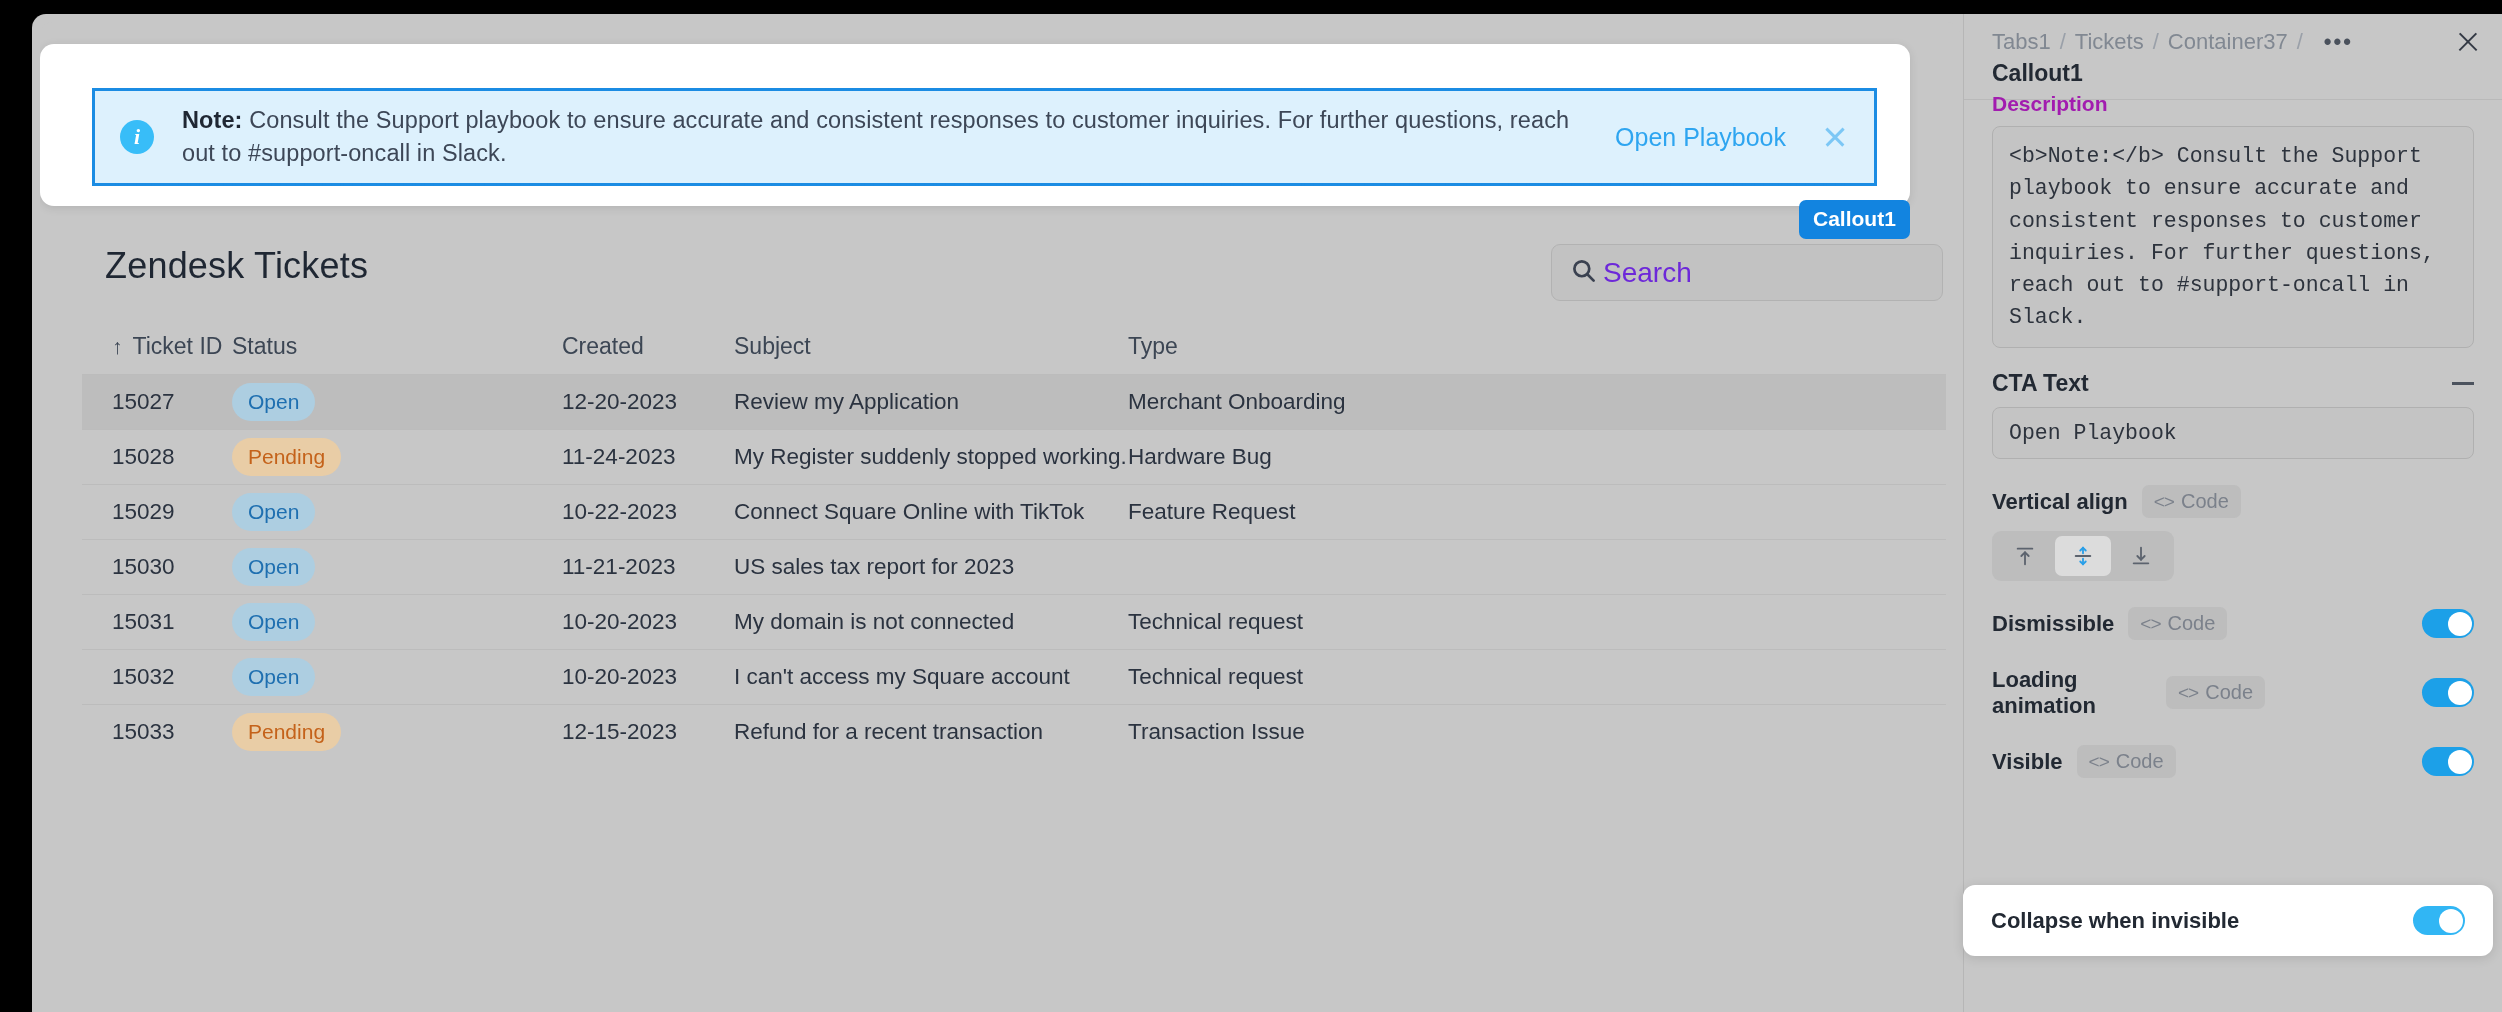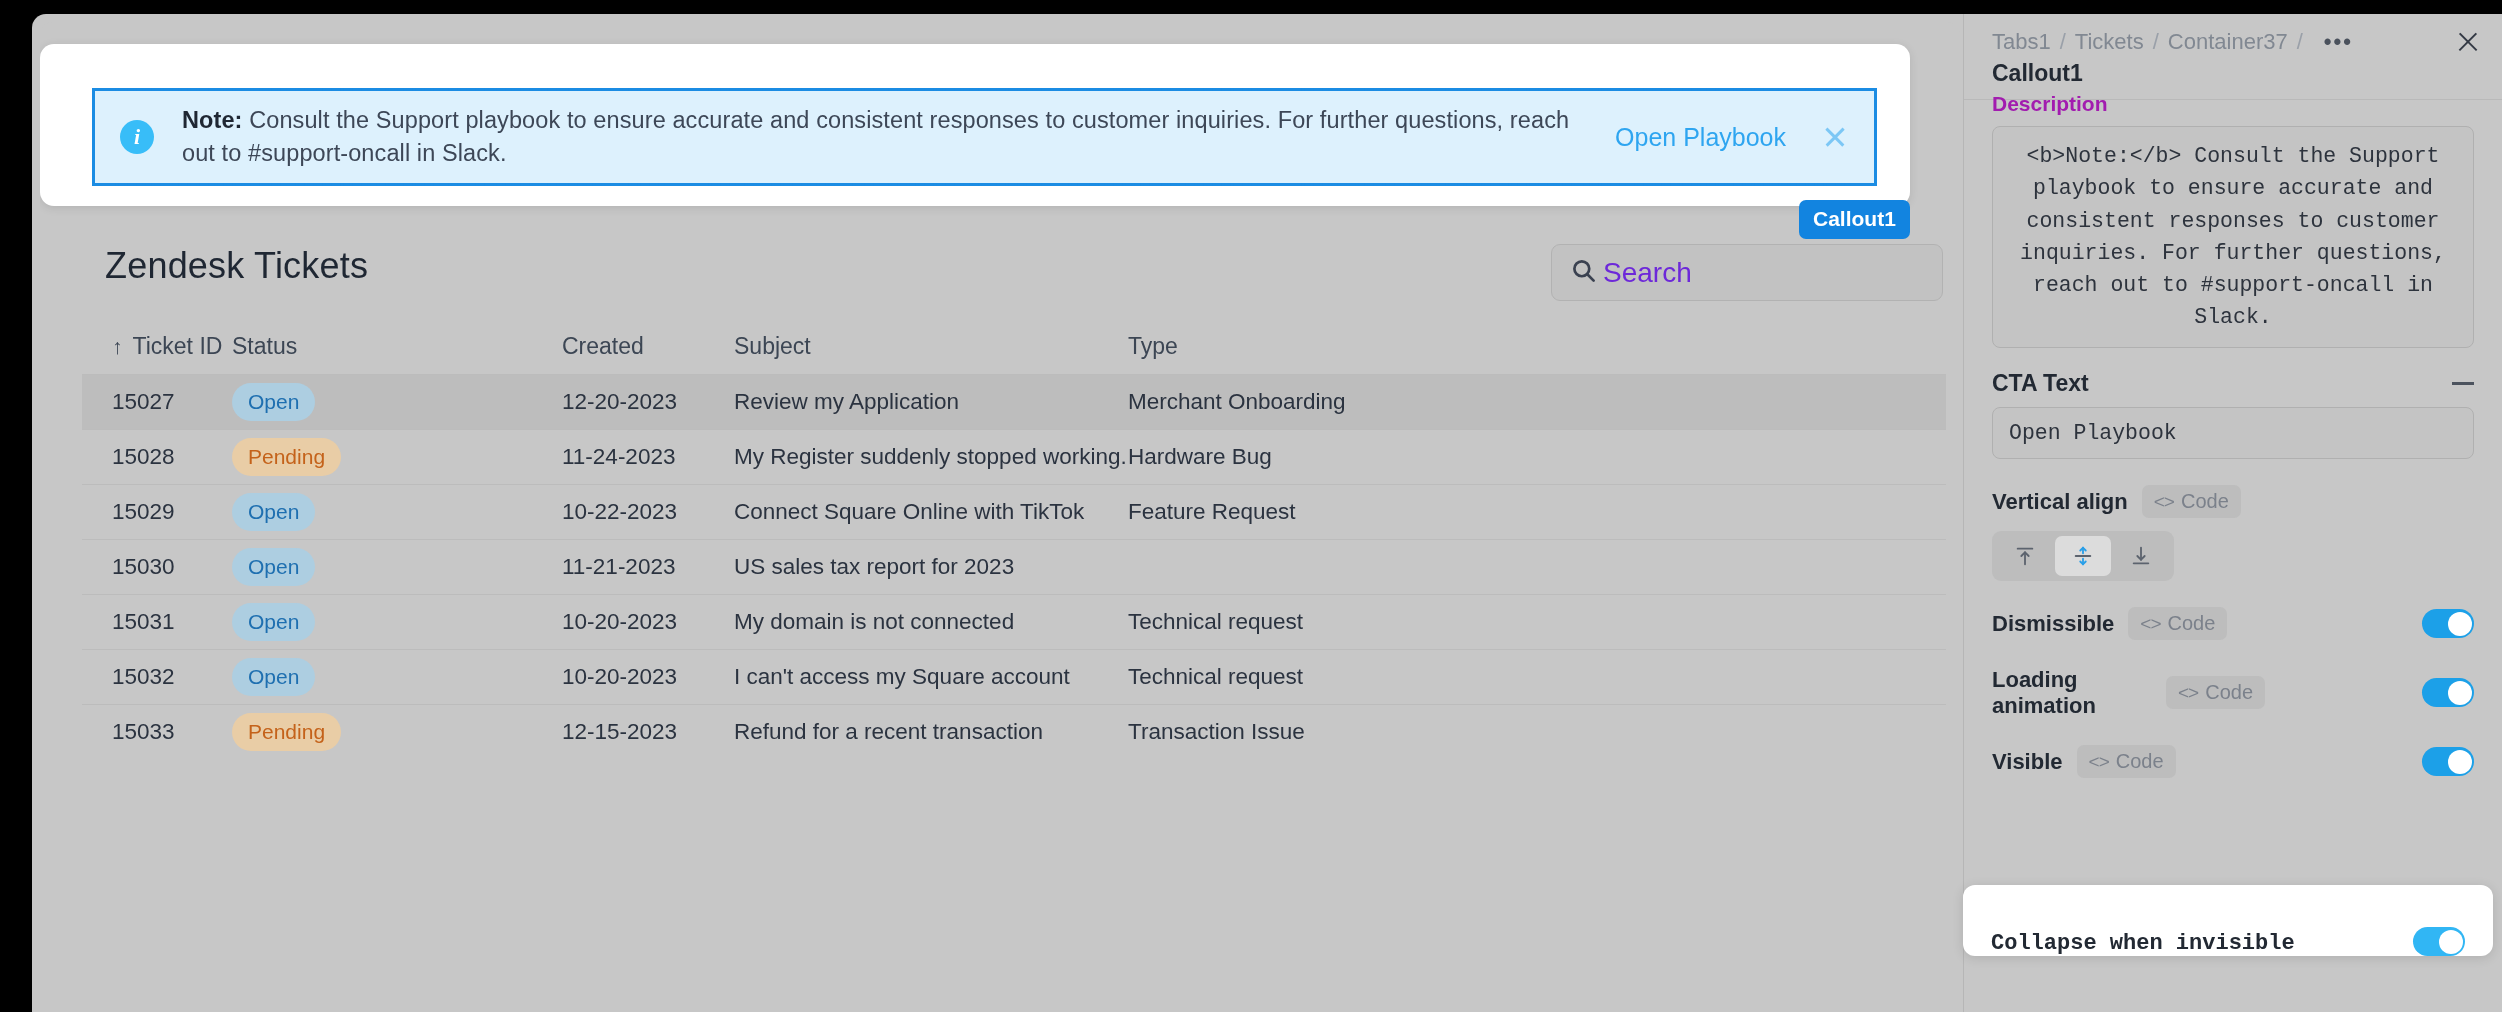--- a/index.html
+++ b/index.html
@@ -245,21 +245,20 @@
     width: 100%;
     background: #c4c4c4;
     border: 1px solid #b0b0b0;
     border-radius: 8px;
     padding: 13px 16px;
     font-family: "Liberation Mono", monospace;
     font-size: 21.5px;
     line-height: 1.5;
     color: #2d333d;
     white-space: pre-wrap;
-    text-align: center;
   }
 
   .section-head {
     display: flex; align-items: center;
     margin-top: 22px;
     justify-content: center;
   }
   .section-head .t { font-size: 23px; font-weight: bold; color:#222933; }
   .collapse-minus {
     margin-left: auto; width: 22px; height: 3px; background:#4c535e;
@@ -330,25 +329,24 @@
     width: 24px; height: 24px; border-radius: 50%; background: #fff;
   }
 
   
   #floating-prop {
     position: absolute;
     left: 1963px; top: 885px;
     width: 530px; height: 71px;
     background: #ffffff;
     border-radius: 12px;
-    display: flex; align-items: flex-end;
+    display: flex; align-items: center;
     padding: 0 28px;
     box-shadow: 0 2px 12px rgba(0,0,0,.12);
     z-index: 40;
-    font-family: Liberation Mono, monospace;
   }
   #floating-prop .prop-name { font-size: 22px; font-weight: bold; color:#222933; max-width:none;}
   #floating-prop .toggle { background: #31b6f4; }
 </style>
 </head>
 <body>
 
 <div id="app-root">
   <div id="editor-canvas"></div>
 

